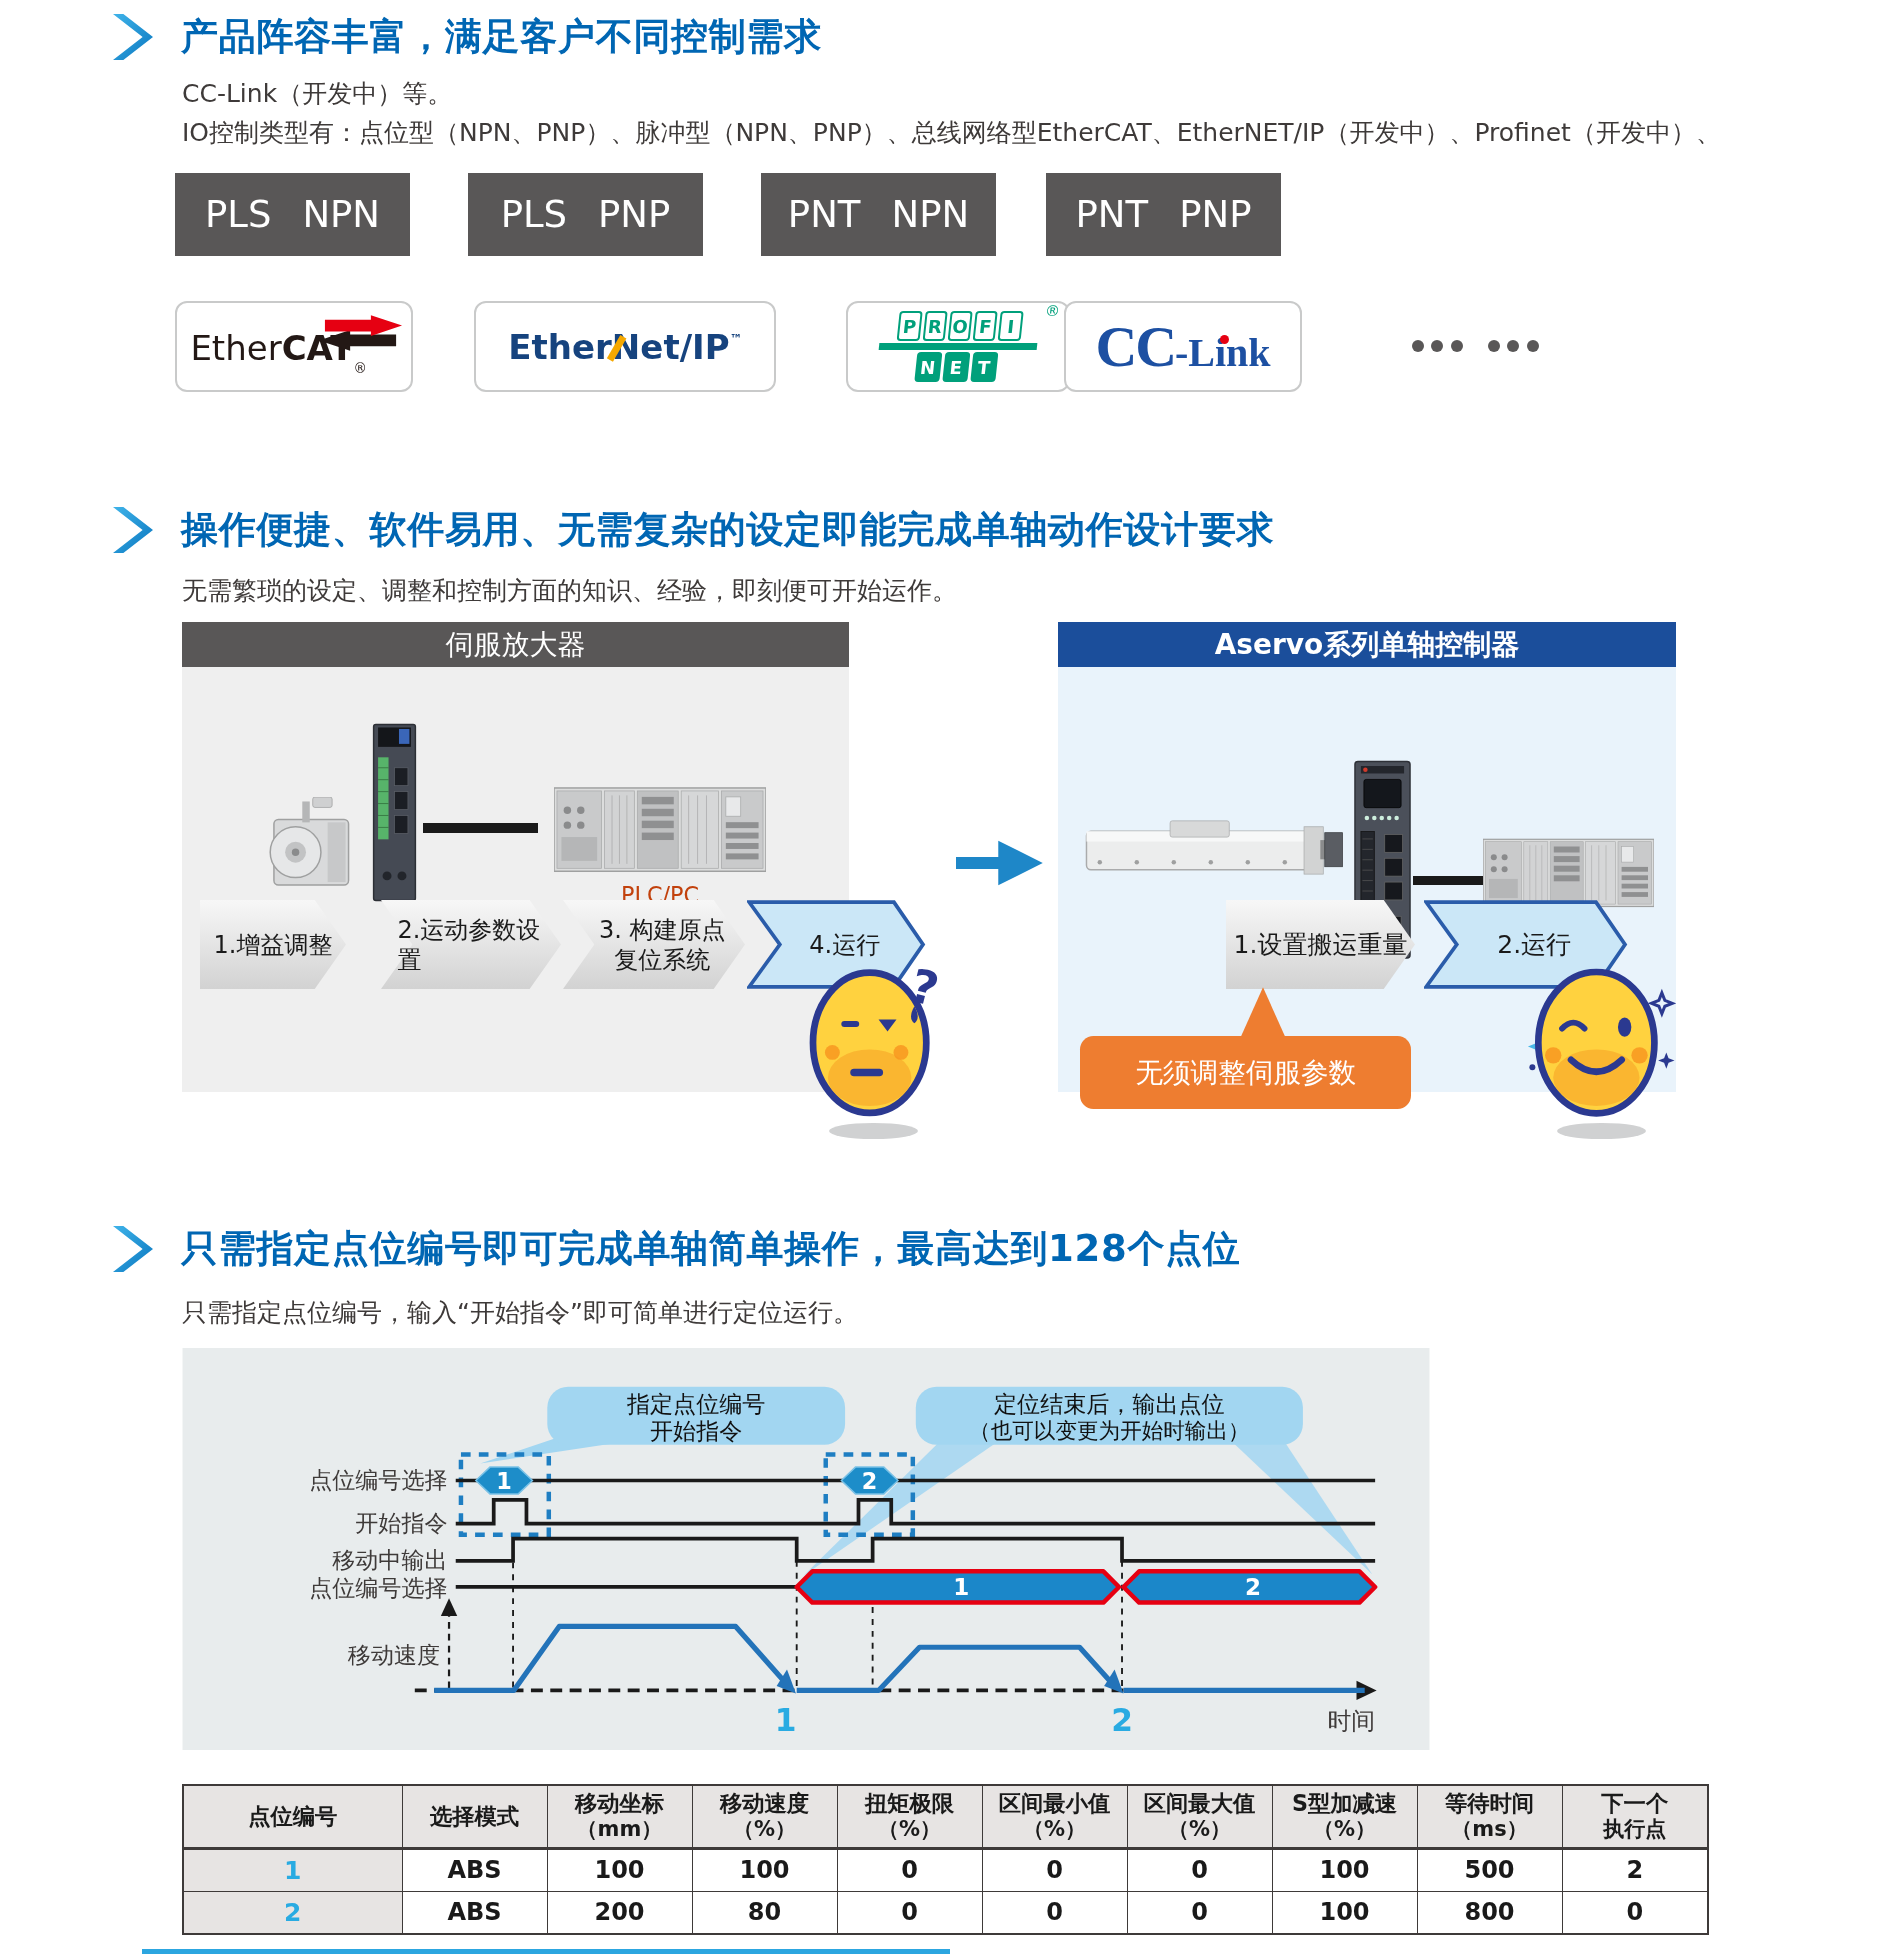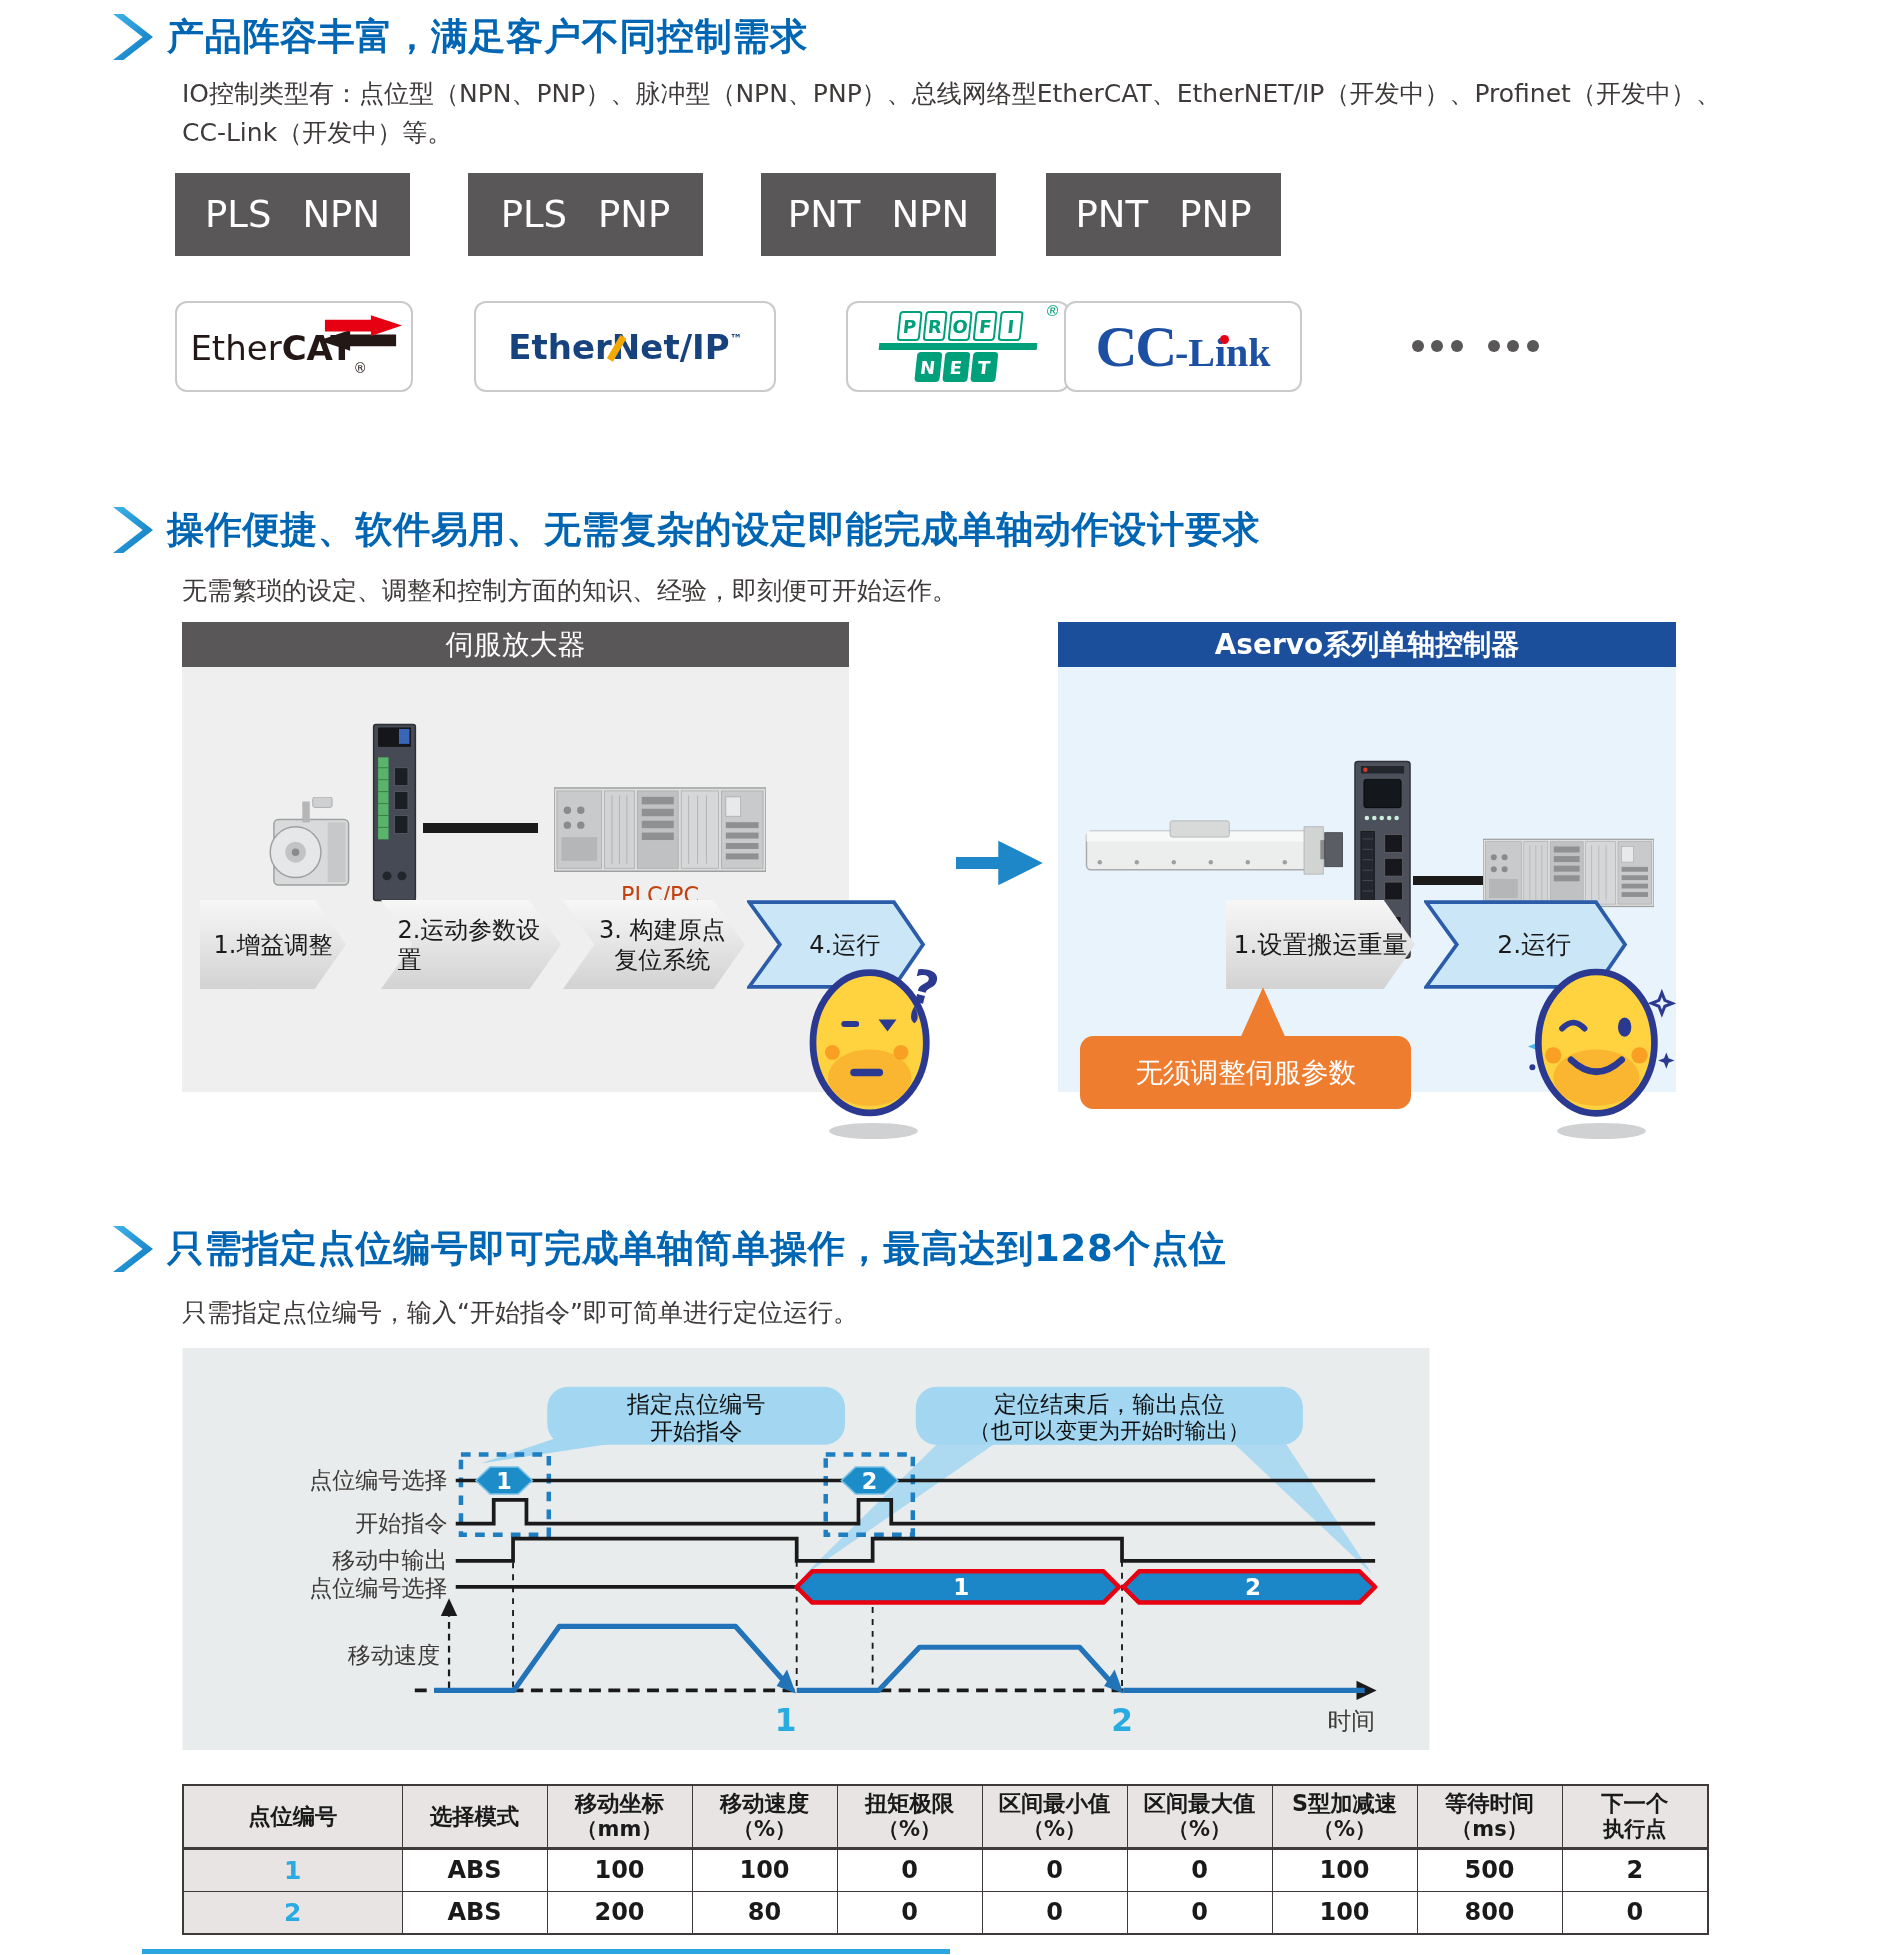--- a/index.html
+++ b/index.html
@@ -1,21 +1,21 @@
 <!DOCTYPE html>
 <html style="font-size:12px"><head>
 <meta charset="utf-8">
 <style>
   * { margin:0; padding:0; box-sizing:border-box; }
   body { font-family:"DejaVu Sans","Liberation Sans",sans-serif; background:#ffffff; }
   .page { position:relative; width:1900px; height:1955px; background:#fff; overflow:hidden; }
   .abs { position:absolute; }
 
   
-  .sec-title { position:absolute; display:flex; align-items:center; gap:14px; }
+  .sec-title { position:absolute; display:flex; align-items:center; gap:28px; }
   .sec-title h2 { font-size:37px; font-weight:bold; color:#0066b3; letter-spacing:0.7px; white-space:nowrap; }
   .body-text { position:absolute; font-size:25px; color:#3e3a39; line-height:1.56; white-space:nowrap; }
 
   
   .io-box { position:absolute; top:173px; width:235px; height:83px; background:#595757;
             color:#fff; font-size:37px; display:flex; align-items:center; justify-content:center; gap:31px; }
   
   .logo-card { position:absolute; top:301px; height:91px; background:#fff; border:2.2px solid #c9caca;
                border-radius:12px; display:flex; align-items:center; justify-content:center; }
   .ec-text { font-size:34px; color:#231815; position:absolute; left:13.4px; top:0; line-height:91px; }
@@ -96,22 +96,22 @@
 
 <div class="page">
 
   <div class="sec-title" style="left:113px; top:12px;">
     <svg width="40" height="46" viewBox="0 0 54 62">
       <polygon points="0,0 14,0 54,31 14,62 0,62 40,31" fill="url(#blueGrad)"></polygon>
     </svg>
     <h2>产品阵容丰富，满足客户不同控制需求</h2>
   </div>
   <div class="body-text" style="left:182px; top:74px;">
+    <div>CC-Link（开发中）等。</div>
     <div>IO控制类型有：点位型（NPN、PNP）、脉冲型（NPN、PNP）、总线网络型EtherCAT、EtherNET/IP（开发中）、Profinet（开发中）、</div>
-    <div>CC-Link（开发中）等。</div>
   </div>
 
   <div class="io-box" style="left:175px;">
     <span>PLS</span>
     <span>NPN</span>
   </div>
   <div class="io-box" style="left:468px;">
     <span>PLS</span>
     <span>PNP</span>
   </div>

